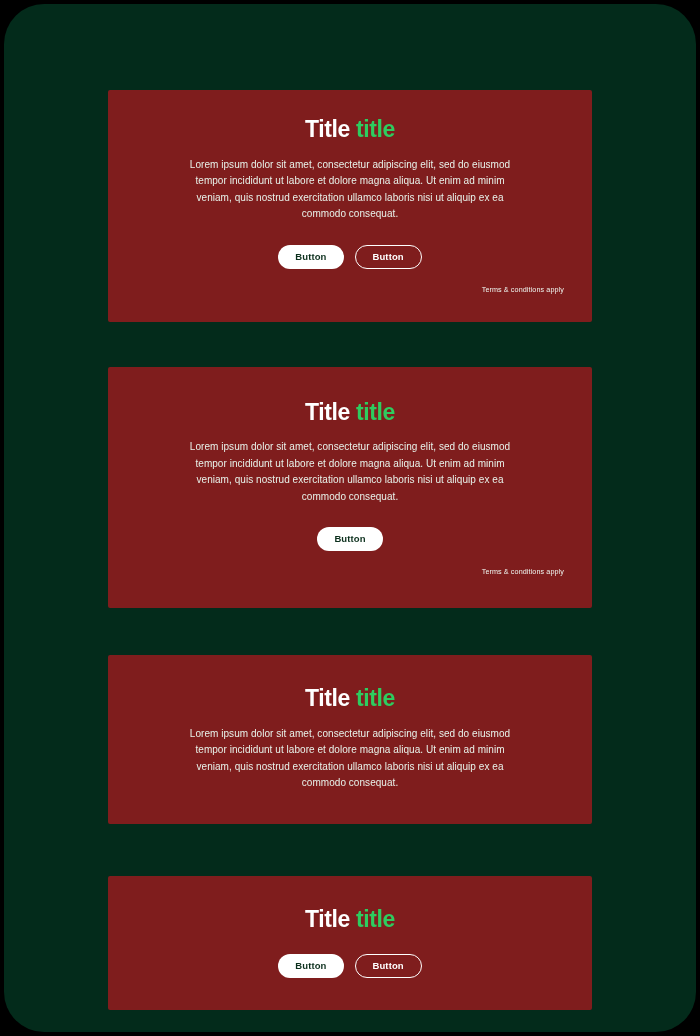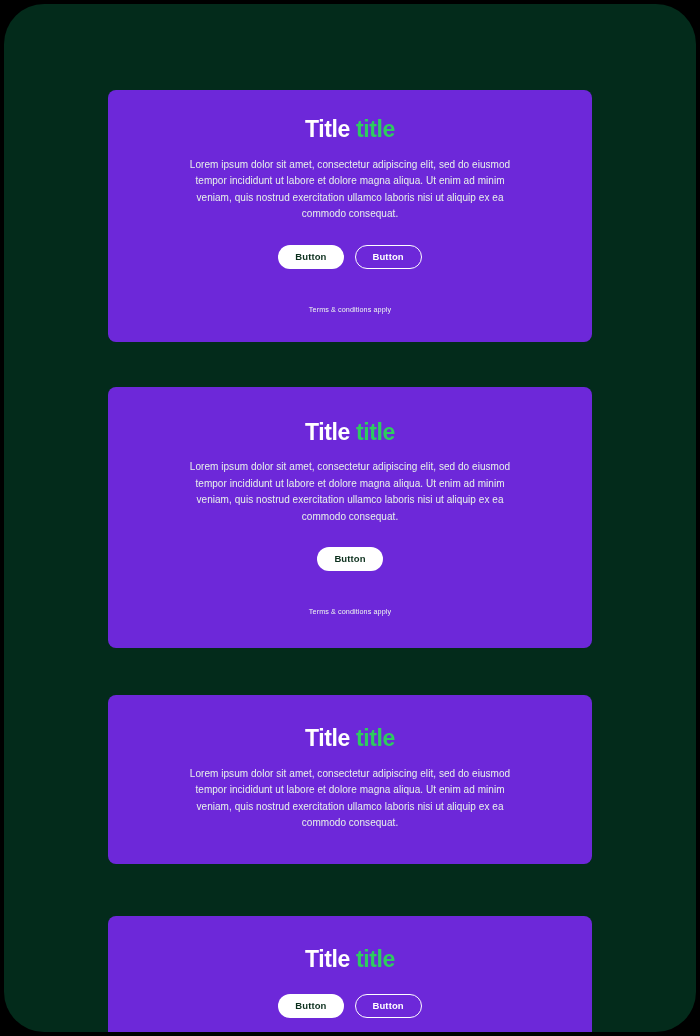--- a/index.html
+++ b/index.html
@@ -32,22 +32,22 @@
     left: 0;
     top: 0;
     width: 692px;
     padding-top: 86px;
     box-sizing: border-box;
   }
 
   .card {
     width: 484px;
     margin: 0 auto;
-    background: #6d28d9;
-    border-radius: 8px;
+    background: #7f1d1d;
+    border-radius: 2px;
     box-sizing: border-box;
     text-align: center;
   }
 
   .card-1 { padding: 26px 28px 28px; margin-bottom: 45px; }
   .card-2 { padding: 32px 28px 32px; margin-bottom: 47px; }
   .card-3 { padding: 30px 28px 32px; margin-bottom: 52px; }
   .card-4 { padding: 30px 28px 32px; margin-bottom: 0; }
 
   .card-title {
@@ -101,22 +101,23 @@
   .btn-secondary {
     background: transparent;
     color: #ffffff;
     border: 1px solid #ffffff;
     line-height: 22px;
   }
 
   .card-terms {
     font-size: 7.2px;
     color: #eef5ef;
-    margin-top: 36px;
+    margin-top: 16px;
     letter-spacing: 0.1px;
+    text-align: right;
   }
 
   .card-4 .card-actions { margin-top: 21px; }
 </style>
 </head>
 <body>
 
 <div class="device-frame">
   <div class="card-stack">
 

